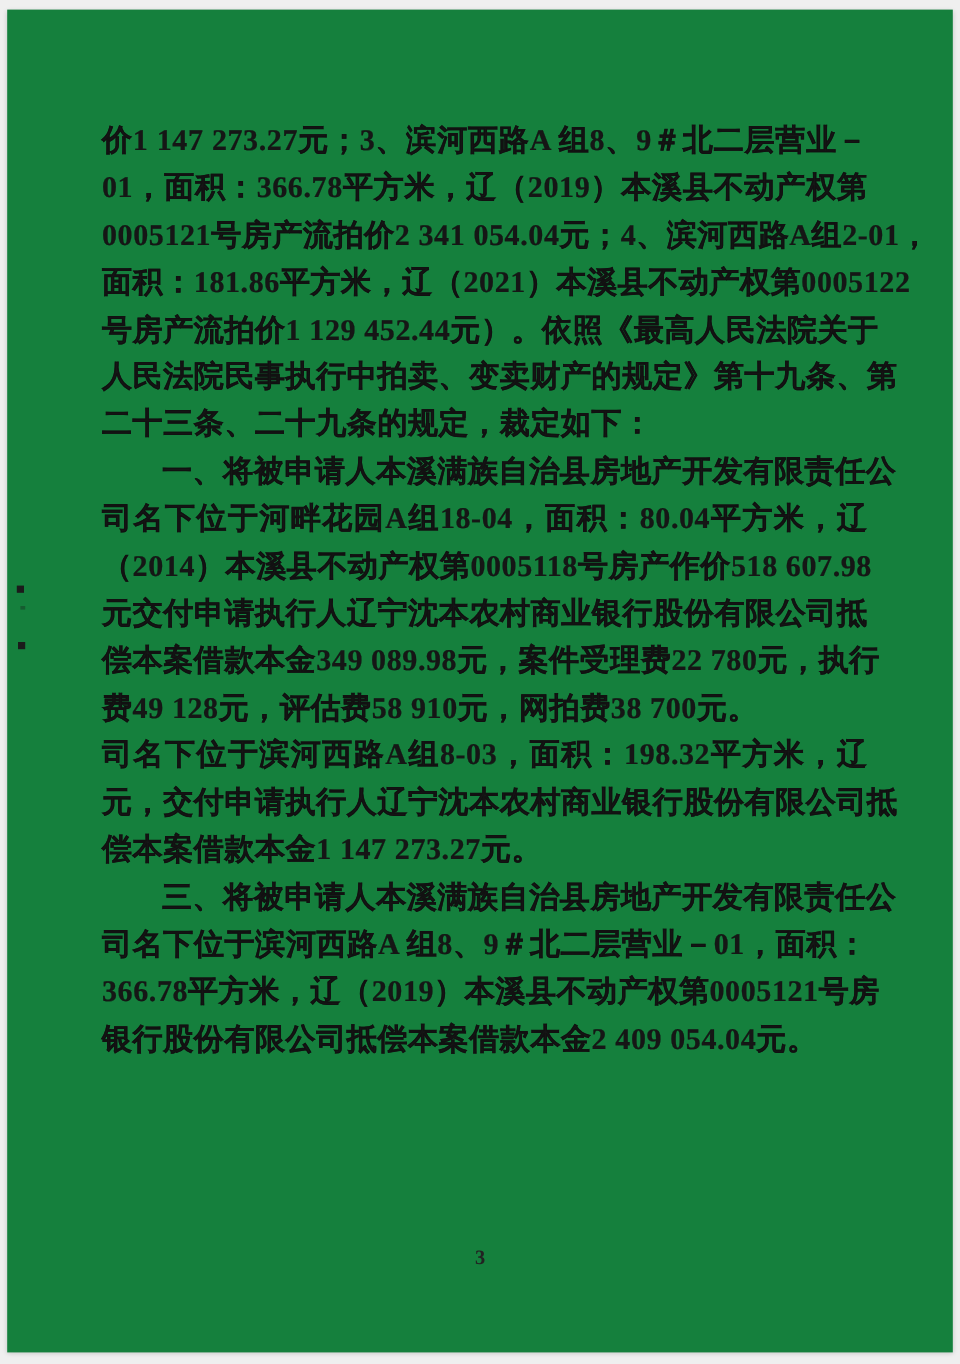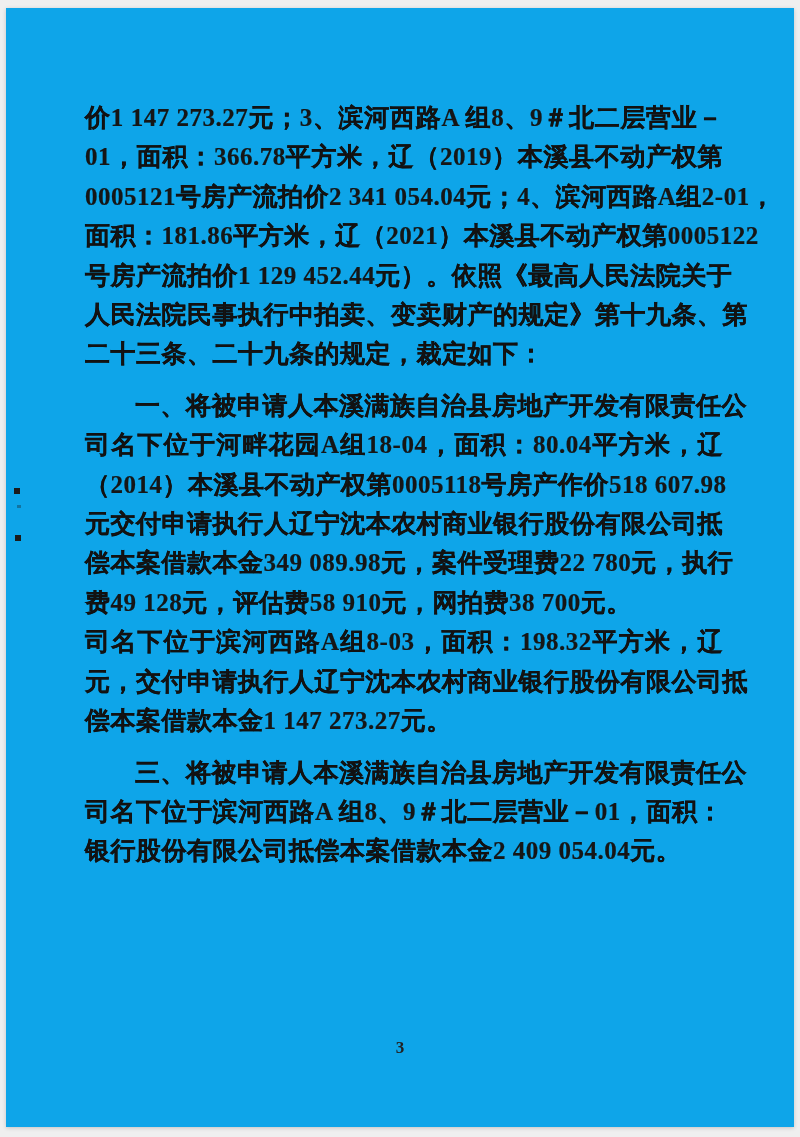--- a/index.html
+++ b/index.html
@@ -11,21 +11,21 @@
   }
   .viewport {
     position: relative;
     width: 800px; height: 1137px;
     background: #efefef;
   }
   .paper {
     position: absolute;
     left: 6px; top: 8px;
     width: 788px; height: 1119px;
-    background: #0ea5e9;
+    background: #15803d;
     box-shadow: 0 1px 4px rgba(0,0,0,0.18);
   }
   .textblock {
     position: absolute;
     left: 79px; top: 90px;
     width: 638px;
     font-size: 25px;
     line-height: 39.4px;
     color: #161616;
     font-weight: 600;
@@ -37,21 +37,20 @@
     text-align: justify;
     text-align-last: justify;
     
     -webkit-text-stroke: 0.2px #111;
   }
   .line.para-end {
     text-align-last: left;
   }
   .line.indent {
     text-indent: 2em;
-    margin-top: 12px;
   }
   .page-number {
     position: absolute;
     left: 0; top: 1030px;
     width: 100%;
     text-align: center;
     font-size: 17px;
     font-weight: 700;
     color: #222;
   }
@@ -85,18 +84,19 @@
       <div class="line">司名下位于河畔花园A组18-04，面积：80.04平方米，辽</div>
       <div class="line">（2014）本溪县不动产权第0005118号房产作价518 607.98</div>
       <div class="line">元交付申请执行人辽宁沈本农村商业银行股份有限公司抵</div>
       <div class="line">偿本案借款本金349 089.98元，案件受理费22 780元，执行</div>
       <div class="line para-end">费49 128元，评估费58 910元，网拍费38 700元。</div>
       <div class="line">司名下位于滨河西路A组8-03，面积：198.32平方米，辽</div>
       <div class="line">元，交付申请执行人辽宁沈本农村商业银行股份有限公司抵</div>
       <div class="line para-end">偿本案借款本金1 147 273.27元。</div>
       <div class="line indent">三、将被申请人本溪满族自治县房地产开发有限责任公</div>
       <div class="line">司名下位于滨河西路A 组8、9＃北二层营业－01，面积：</div>
+      <div class="line">366.78平方米，辽（2019）本溪县不动产权第0005121号房</div>
       <div class="line para-end">银行股份有限公司抵偿本案借款本金2 409 054.04元。</div>
     </div>
 
     <div class="page-number">3</div>
   </div>
 </div>
 
 </body></html>

